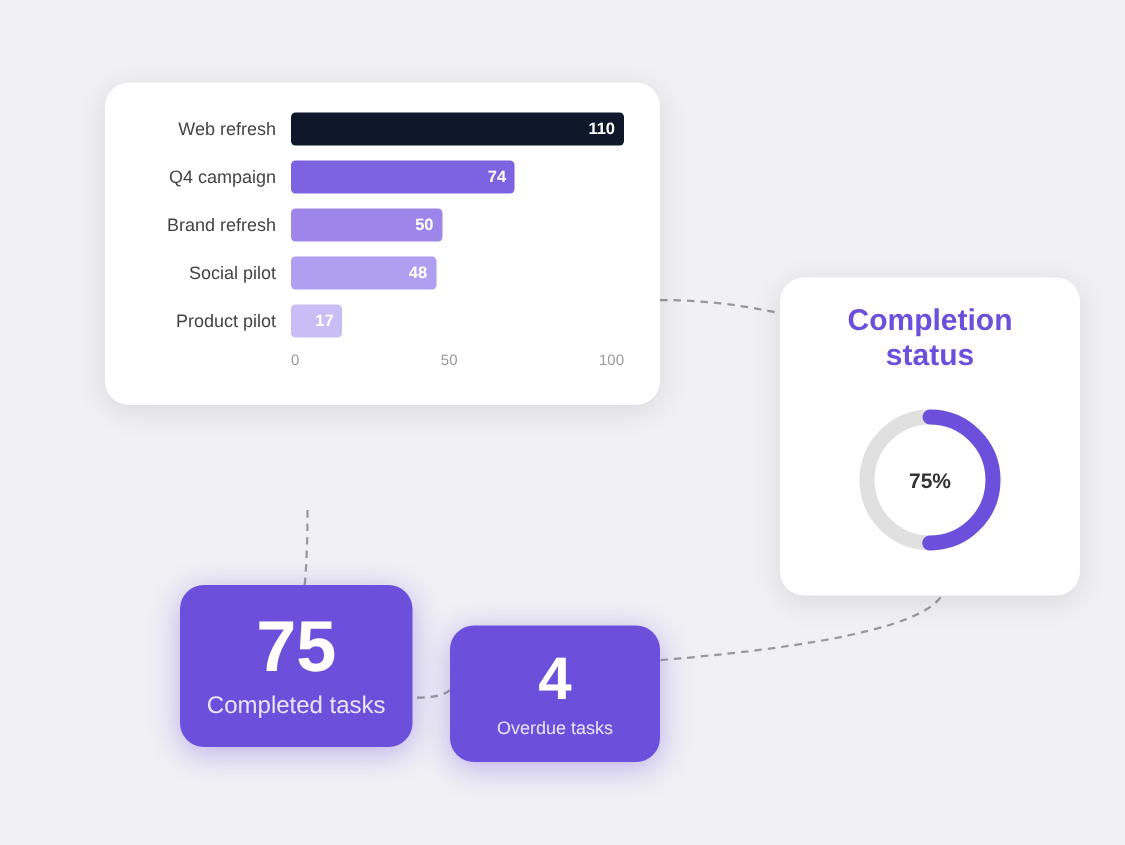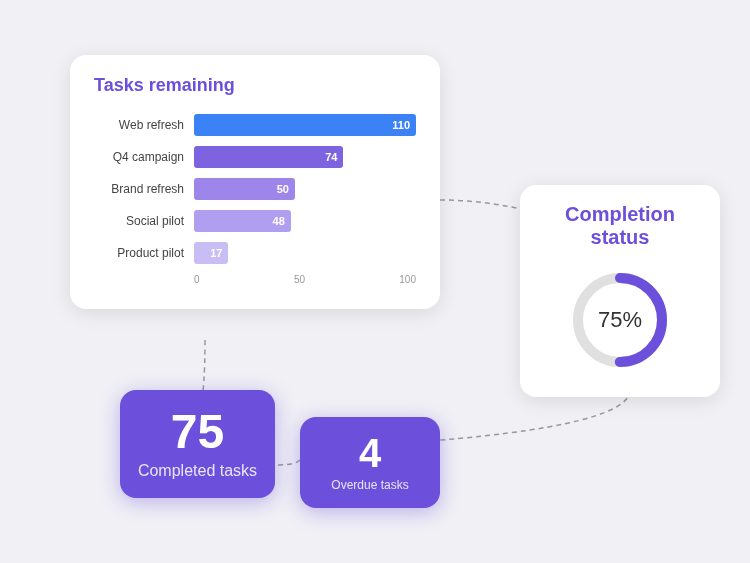--- a/index.html
+++ b/index.html
@@ -131,22 +131,22 @@
     .donut-wrap svg {
       width: 110px;
       height: 110px;
     }
 
     .donut-center {
       position: absolute;
       top: 50%;
       left: 50%;
       transform: translate(-50%, -50%);
-      font-size: 22px;
-      font-weight: 400;
+      font-size: 14px;
+      font-weight: 700;
       color: #333;
     }
 
     
     .card-completed {
       position: absolute;
       bottom: 65px;
       left: 120px;
       width: 155px;
       background: #6c4fdb;
@@ -211,26 +211,25 @@
     <path d="M 205 340 Q 205 390 200 410" stroke="#999" stroke-width="1.5" fill="none" stroke-dasharray="5,4"></path>
 
     <path d="M 440 200 Q 500 200 560 220" stroke="#999" stroke-width="1.5" fill="none" stroke-dasharray="5,4"></path>
 
     <path d="M 630 390 Q 630 430 370 445" stroke="#999" stroke-width="1.5" fill="none" stroke-dasharray="5,4"></path>
 
     <path d="M 278 465 Q 295 465 300 460" stroke="#999" stroke-width="1.5" fill="none" stroke-dasharray="5,4"></path>
   </svg>
 
   <div class="card-tasks">
-    <div class="card-title">Tasks remaining</div>
     <div class="bar-chart" id="bar-chart-container">
         <div class="bar-row">
           <div class="bar-label">Web refresh</div>
           <div class="bar-outer">
-            <div class="bar-fill" style="width: 100%; background-color: #3b82f6; text-align: center;">
+            <div class="bar-fill" style="width: 100%; background-color: #0f172a; text-align: center;">
               <span class="bar-value">110</span>
             </div>
           </div>
         </div>
         <div class="bar-row">
           <div class="bar-label">Q4 campaign</div>
           <div class="bar-outer">
             <div class="bar-fill" style="width: 67.3%; background-color: rgb(125, 99, 224);">
               <span class="bar-value">74</span>
             </div>

